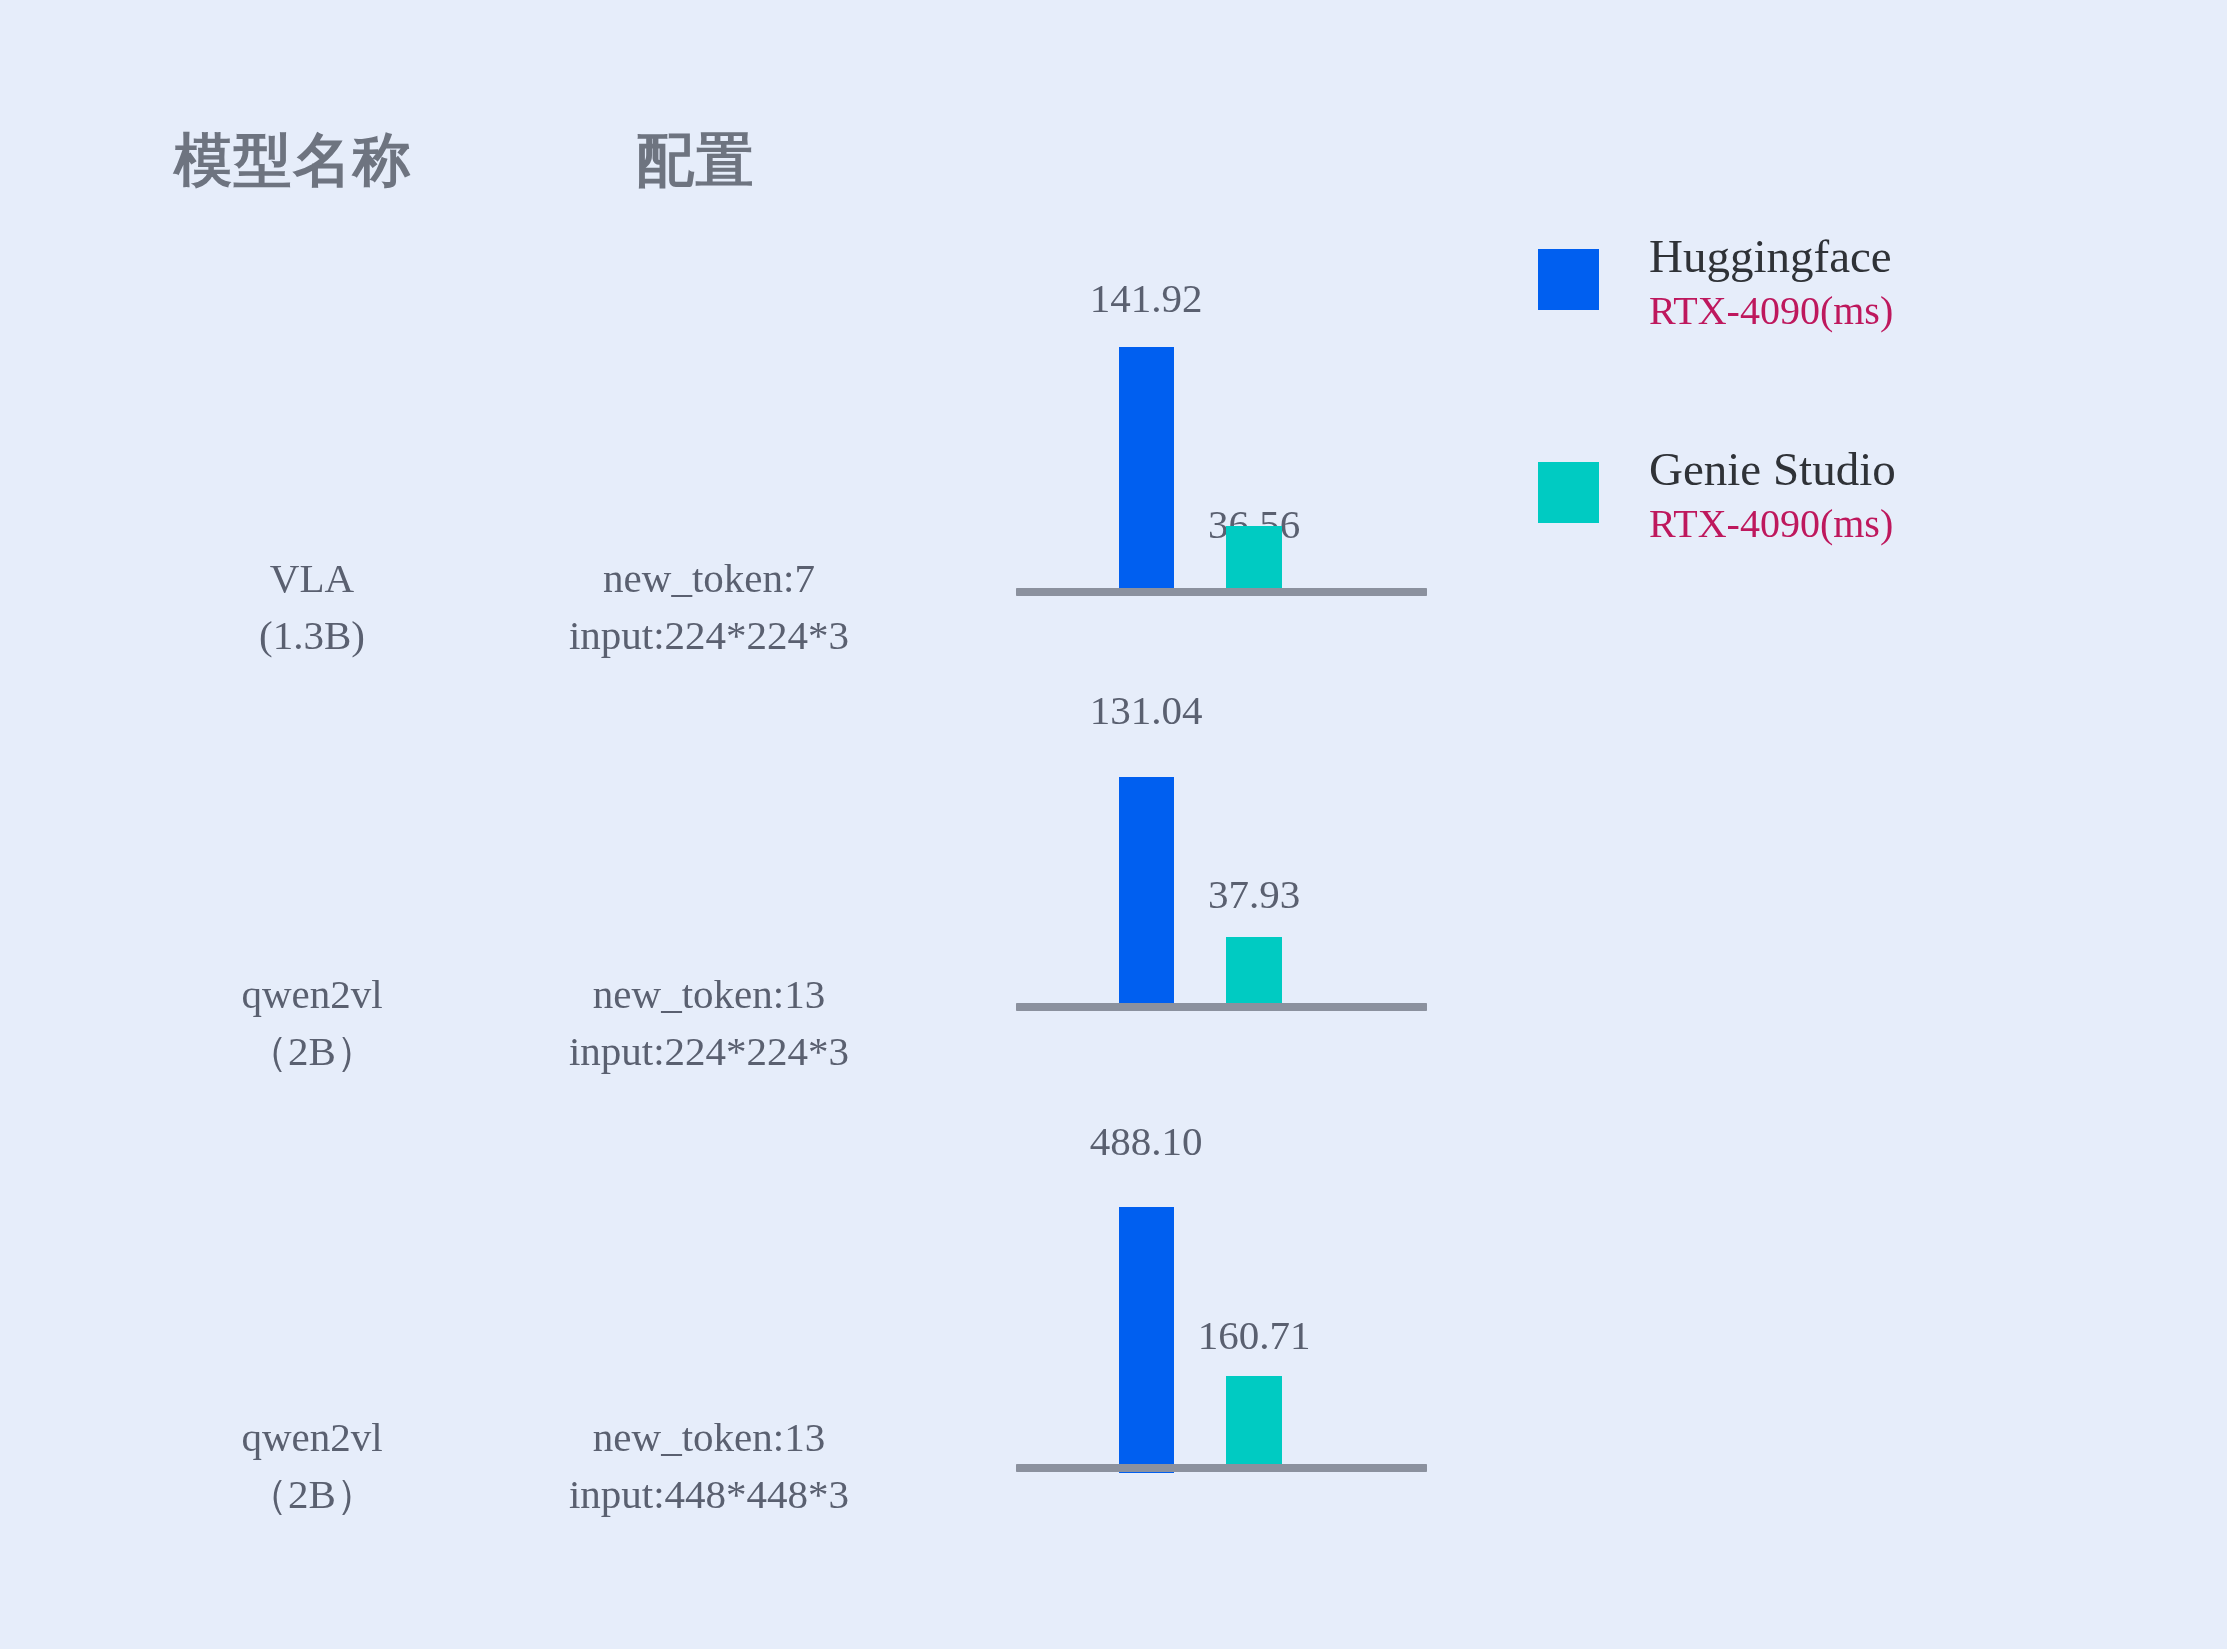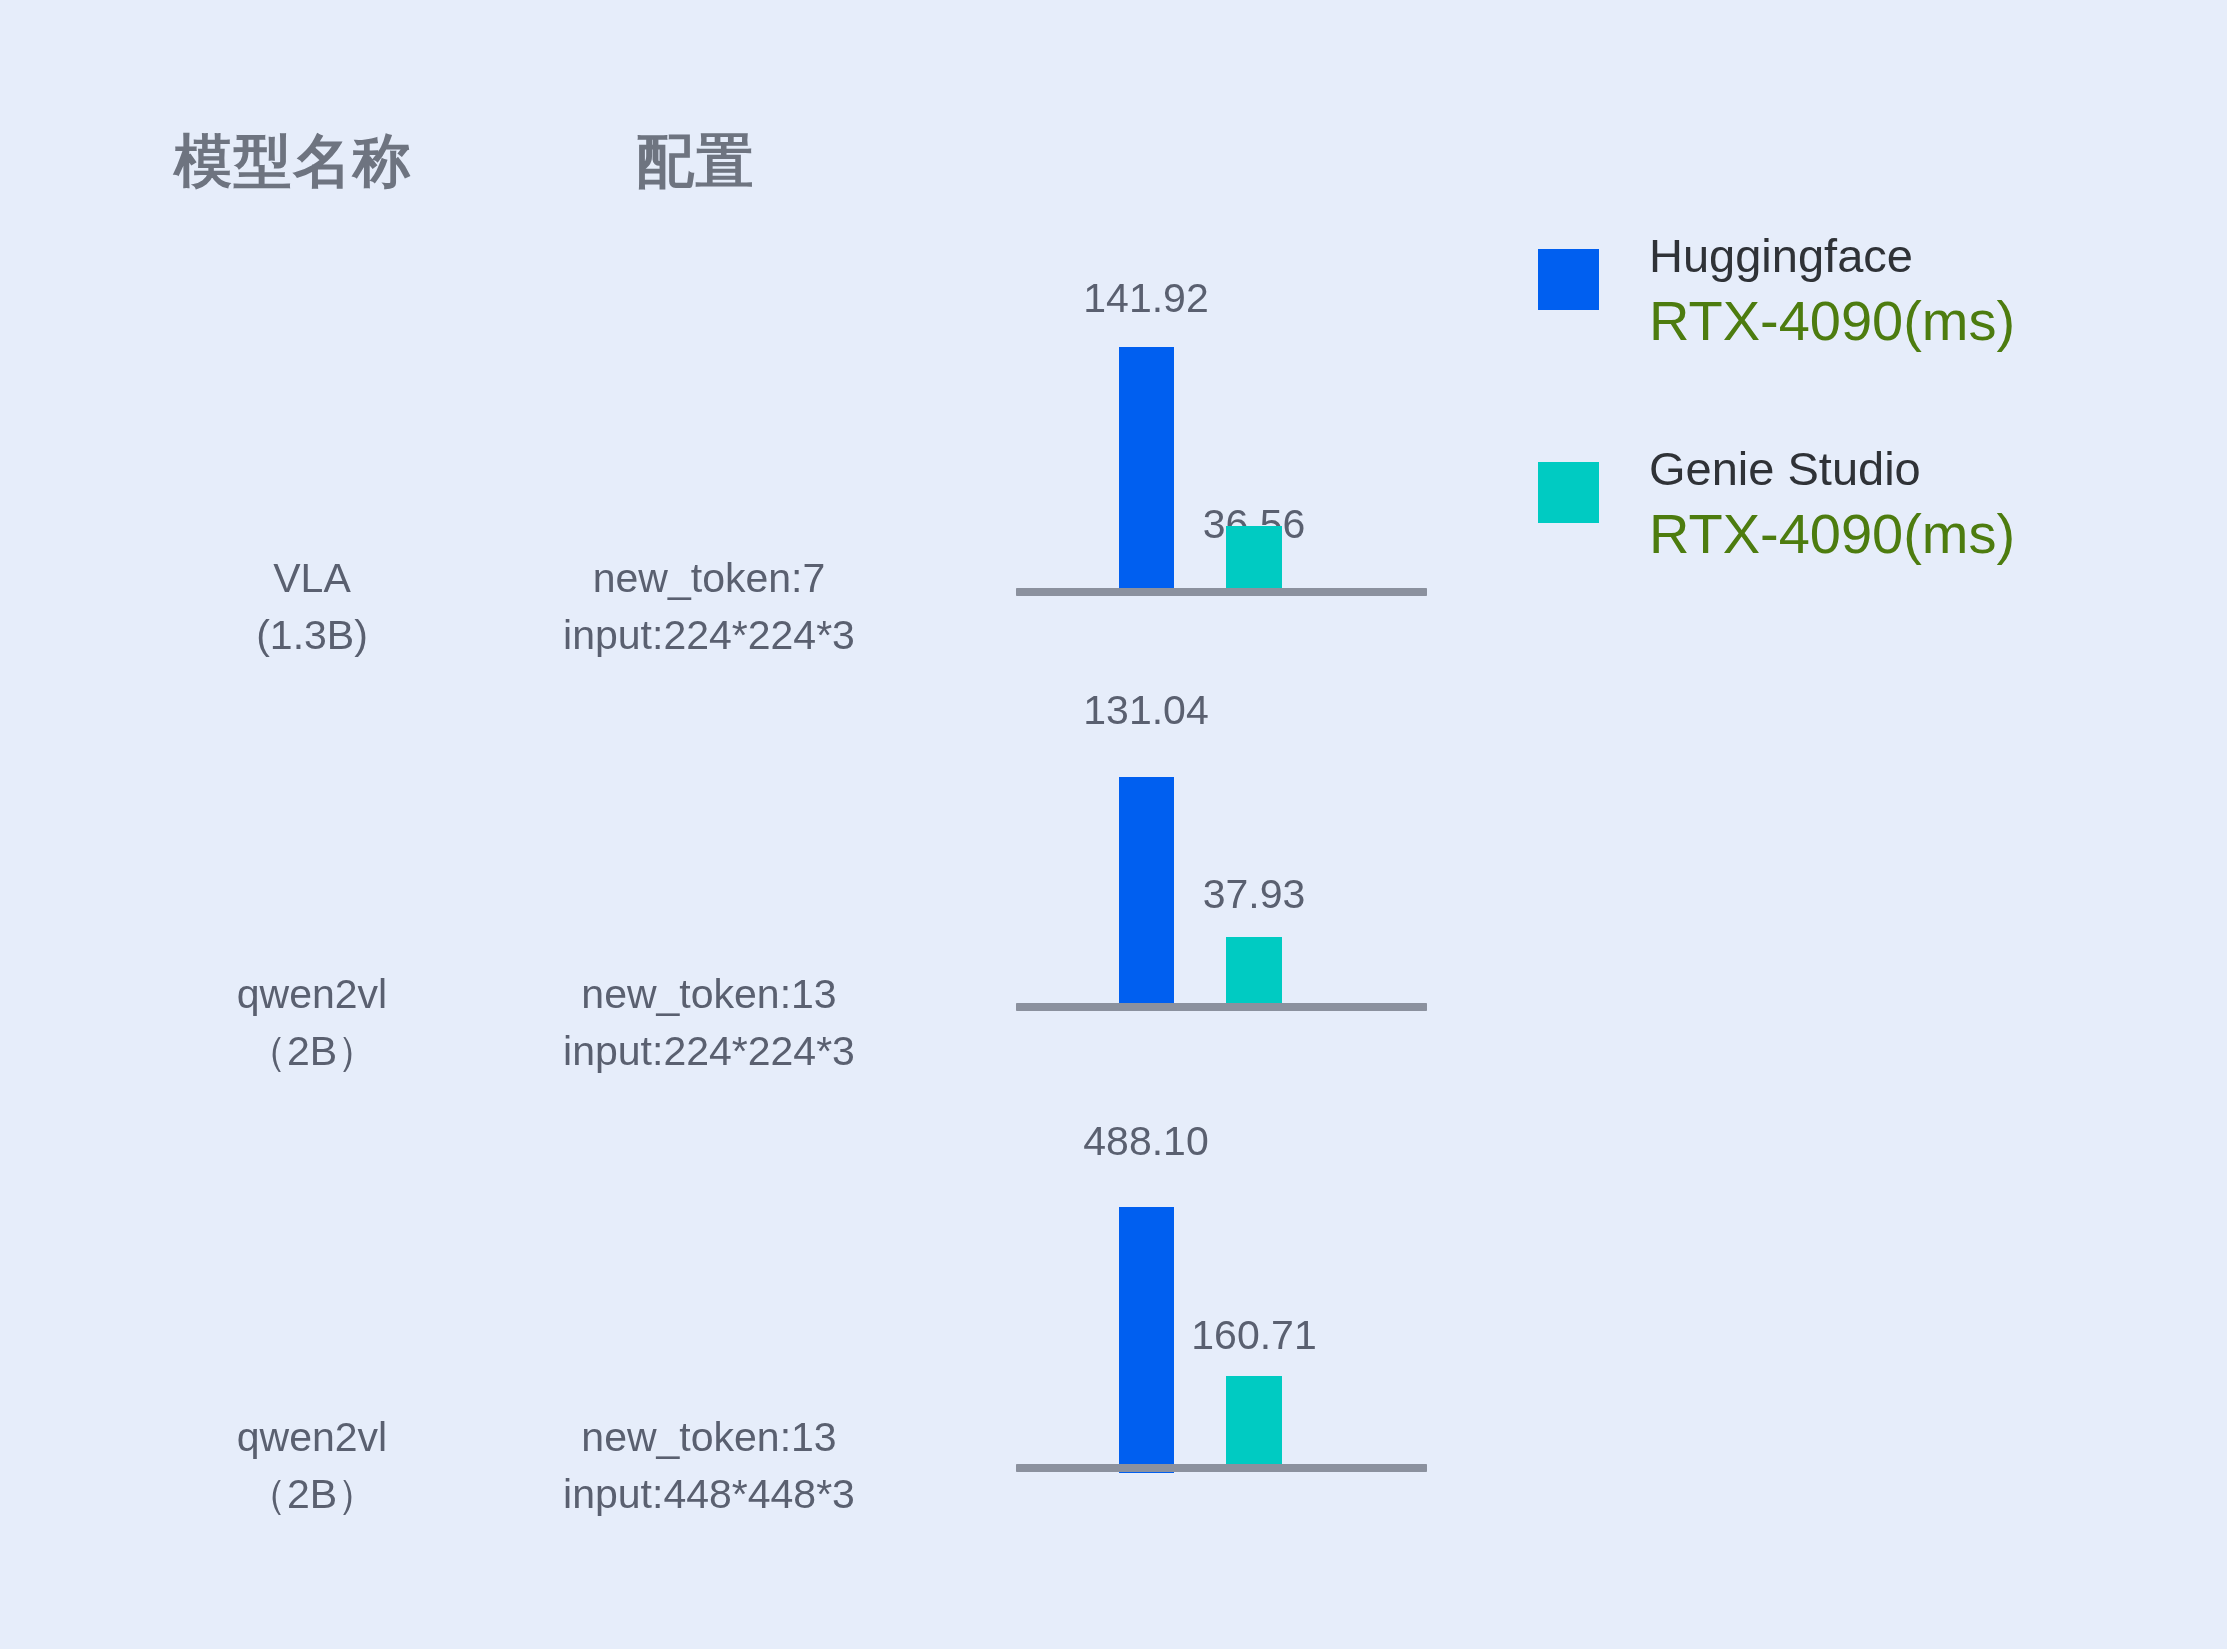--- a/index.html
+++ b/index.html
@@ -11,20 +11,21 @@
     height: 1649px;
     background: #e6edfa;
     font-family: "Liberation Sans", "DejaVu Sans", sans-serif;
     overflow: hidden;
     position: relative;
   }
   #stage {
     position: relative;
     width: 2227px;
     height: 1365px;
+    font-family: Liberation Serif, serif;
   }
 
   
   .col-header {
     position: absolute;
     color: #6e7480;
     font-size: 58px;
     font-weight: 700;
     letter-spacing: 1.6px;
     white-space: nowrap;
@@ -119,22 +120,22 @@
     white-space: nowrap;
   }
   .legend-title {
     display: block;
     color: #2f3237;
     font-size: 47px;
     line-height: 1.12;
   }
   .legend-sub {
     display: block;
-    color: #4d7c0f;
-    font-size: 56px;
+    color: #be185d;
+    font-size: 40px;
     line-height: 1.2;
     margin-top: 4.7px;
   }
   .legend-item.item-2 .legend-swatch { top: 33px; }
   .legend-item.item-2 .legend-text  { top: 14px; }
 </style>
 </head>
 <body>
 
 <div id="stage">

